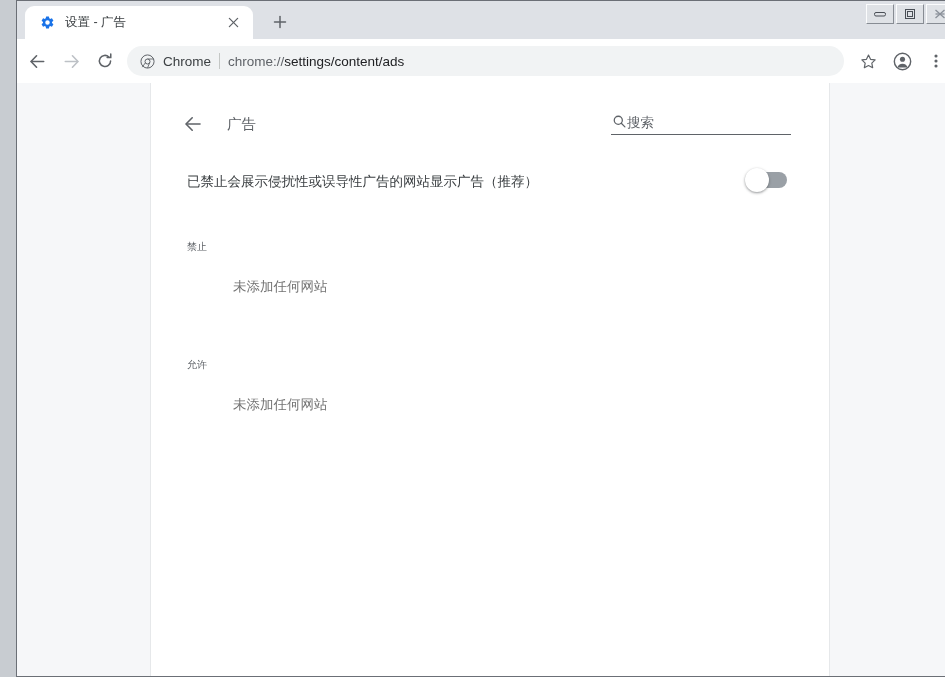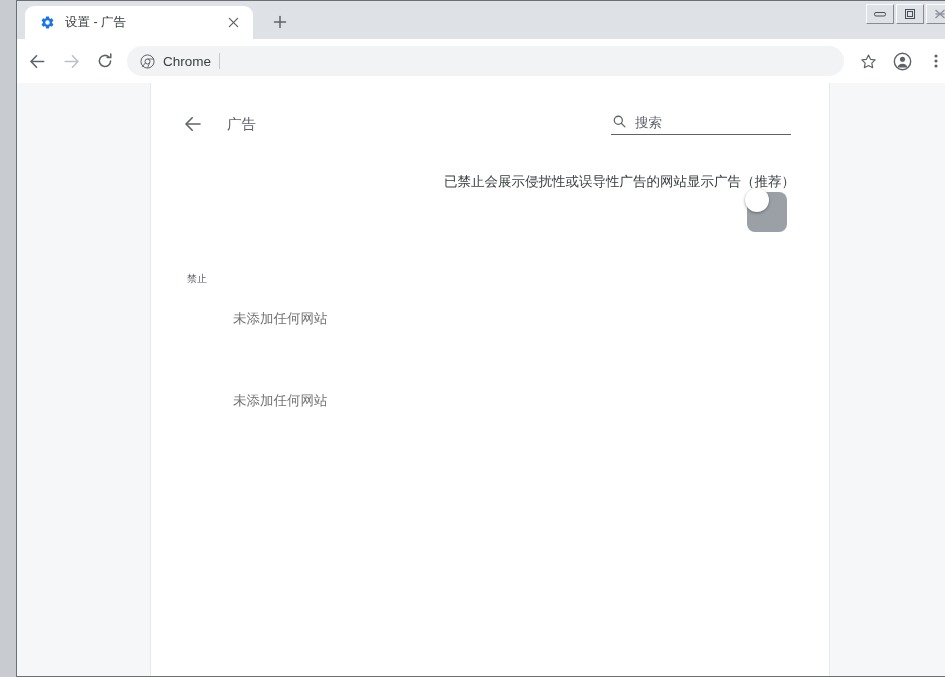--- a/index.html
+++ b/index.html
@@ -250,21 +250,21 @@
     color: #5f6368;
     margin-left: 20px;
   }
 
   .subheader-spacer { flex: 1 1 auto; }
 
   .searchbox {
     width: 180px;
     display: flex;
     align-items: flex-end;
-    gap: 8px;
+    gap: 0;
     border-bottom: 1px solid #5f6368;
     padding-bottom: 4px;
     margin-right: 18px;
   }
   .searchbox .s-icon {
     width: 16px; height: 16px;
     flex: 0 0 16px;
     color: #5f6368;
     display: flex; align-items: center; justify-content: center;
     padding-bottom: 1px;
@@ -277,24 +277,23 @@
     font-size: 13.5px;
     color: #3c4043;
     width: 100%;
     padding: 0;
   }
   .searchbox input::placeholder { color: #5f6368; opacity: 1; }
 
   
   .toggle-row {
     display: flex;
-    align-items: flex-end;
+    align-items: flex-start;
     padding: 18px 14px 18px 16px;
     min-height: 64px;
-    flex-direction: column;
   }
 
   .toggle-label {
     font-size: 13.5px;
     color: #3c4043;
     flex: 1 1 auto;
     line-height: 1.5;
   }
 
   .switch {
@@ -420,20 +419,21 @@
         <svg width="15" height="15" viewBox="0 0 24 24">
           <circle cx="12" cy="12" r="10.5" fill="none" stroke="#5f6368" stroke-width="1.6"></circle>
           <circle cx="12" cy="12" r="4" fill="none" stroke="#5f6368" stroke-width="1.6"></circle>
           <line x1="12" y1="8" x2="22" y2="8" stroke="#5f6368" stroke-width="1.4"></line>
           <line x1="8.6" y1="14" x2="3.6" y2="21" stroke="#5f6368" stroke-width="1.4"></line>
           <line x1="15.4" y1="14" x2="12" y2="22.4" stroke="#5f6368" stroke-width="1.4"></line>
         </svg>
       </span>
       <span class="omni-chrome-label">Chrome</span>
       <span class="omni-sep"></span>
+      <span class="omni-url"><span>chrome://</span><span class="strong">settings/content/ads</span></span>
     </div>
 
     <div class="tbbtn">
       <svg width="17" height="17" viewBox="0 0 20 20" stroke="currentColor" stroke-width="1.4" fill="none" stroke-linejoin="round">
         <polygon points="10,2.4 12.4,7.4 17.8,8.1 13.9,11.9 14.9,17.3 10,14.7 5.1,17.3 6.1,11.9 2.2,8.1 7.6,7.4"></polygon>
       </svg>
     </div>
 
     <div class="tbbtn">
       <svg width="19" height="19" viewBox="0 0 20 20" fill="currentColor">
@@ -487,20 +487,21 @@
       </div>
 
       <div class="section">
         <div class="section-title">禁止</div>
         <div class="empty-text">未添加任何网站</div>
       </div>
 
       <div class="spacer-lg"></div>
 
       <div class="section">
+        <div class="section-title">允许</div>
         <div class="empty-text">未添加任何网站</div>
       </div>
 
     </div>
 
     <div class="gutter-right"></div>
 
     <div class="scrolltrack"></div>
   </div>
 

